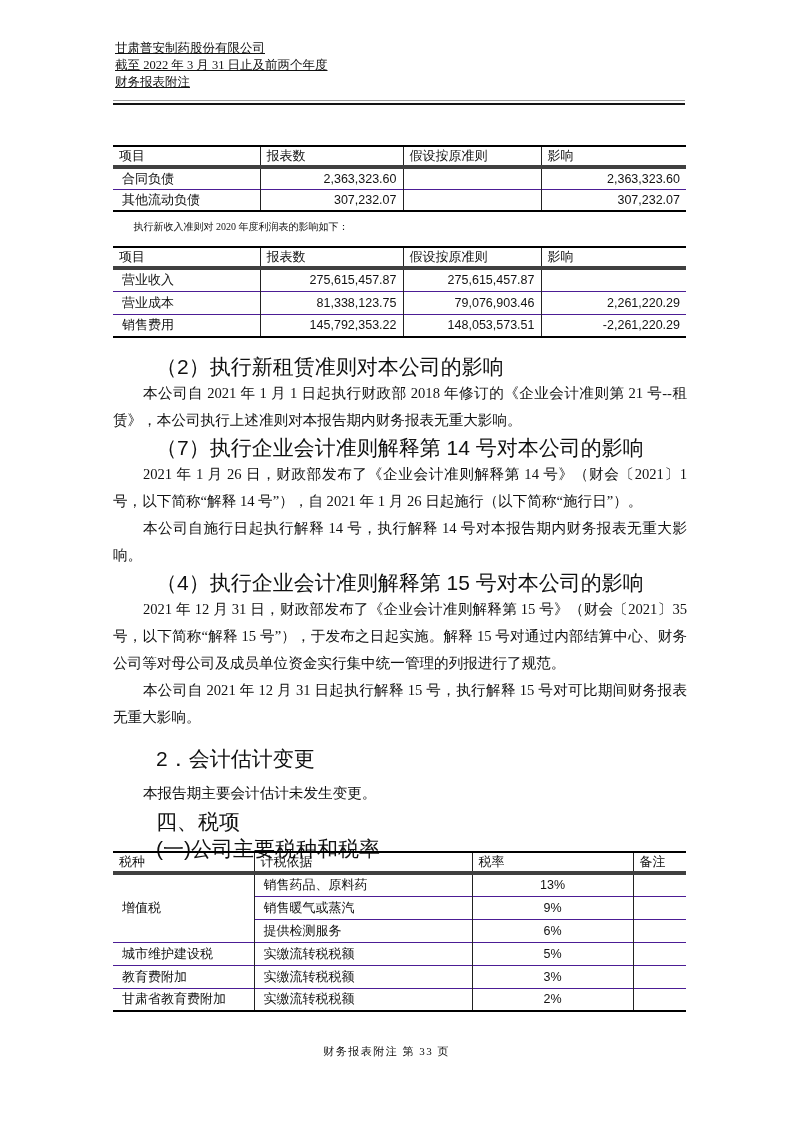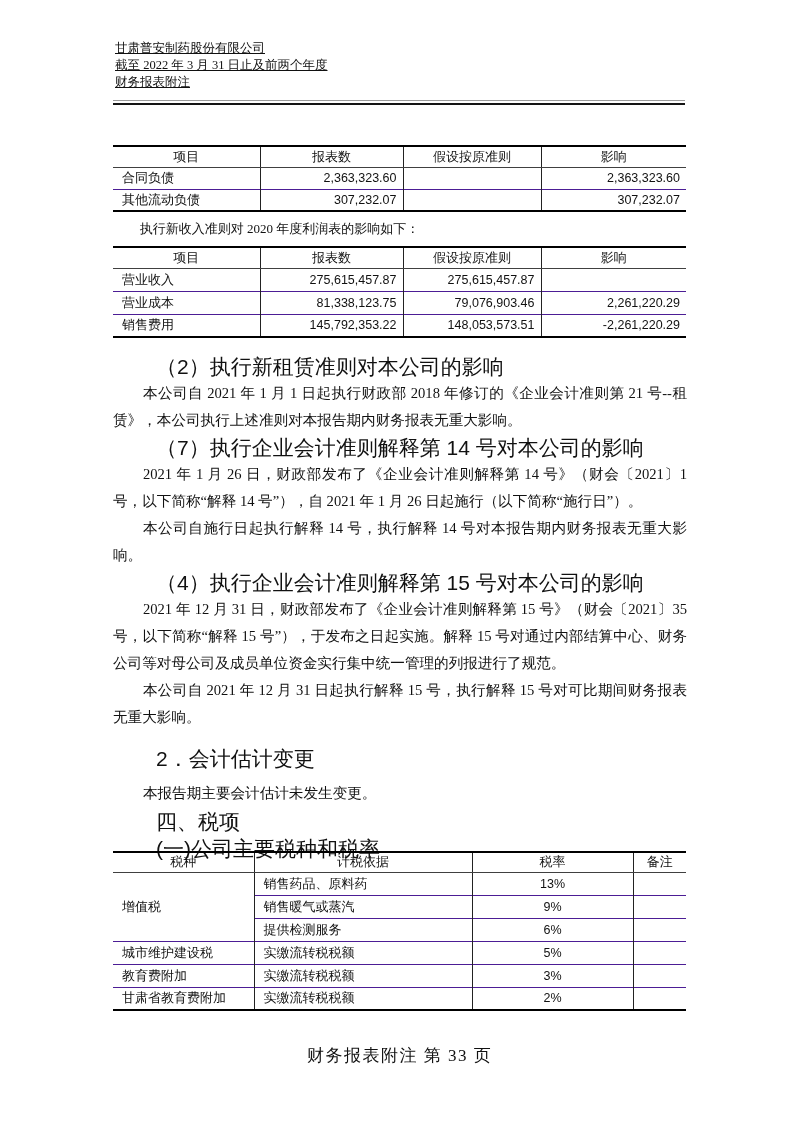--- a/index.html
+++ b/index.html
@@ -17,53 +17,53 @@
     border-top:1px solid #9a9a9a; border-bottom:2px solid #141414;
   }
 
   
   table.fin-table {
     border-collapse:collapse; table-layout:fixed; width:573px;
     border-top:2.5px solid #000; border-bottom:2px solid #000;
     font-size:13px; color:#111;
   }
   .fin-table th, .fin-table td { padding:0 6px; overflow:hidden; white-space:nowrap; }
-  .fin-table th { font-weight:normal; text-align:center; border-bottom:1px solid #404040;margin-top:44px; }
+  .fin-table th { font-weight:normal; text-align:left; border-bottom:4px solid #404040;margin-top:44px; }
   .fin-table thead tr { height:21px; }
   .fin-table tbody tr { height:22px; }
   #profit-table tbody tr { height:23px; }
   #tax-table thead tr { height:20px; }
   #tax-table tbody tr { height:23px; }
   .fin-table th:not(:last-child), .fin-table td:not(:last-child) { border-right:1px solid #222; }
   .fin-table tbody tr:not(:first-child) td { border-top:1px solid #4c1d95; }
   .fin-table td.item { text-align:left; padding-left:9px; }
   .fin-table td.num {
     text-align:right; font-family:"Liberation Sans","DejaVu Sans",sans-serif; font-size:12.5px;
   }
   .fin-table td.ctr { text-align:center; font-family:"Liberation Sans","DejaVu Sans",sans-serif; font-size:12.5px; }
   #table1 { left:113px; top:145px; }
   #profit-table { left:113px; top:246px; }
   #tax-table { left:113px; top:851px; }
 
   
-  .intro { left:113px; top:220px; width:574px; font-size:13px; text-indent:2.05em; }
+  .intro { left:113px; top:220px; width:574px; font-size:10px; text-indent:2.05em; }
   .text-flow { left:113px; top:353px; width:574px; font-size:14.6px; line-height:27px; text-align:justify; }
   .text-flow p { margin:0; text-indent:2.05em; }
   .h {
     font-family:"Liberation Sans","DejaVu Sans",sans-serif; font-weight:normal;
     font-size:21px; text-indent:2.05em; margin:0; text-align:left;
   }
   #h-estimates { margin-top:14px; }
   #p-estimates { margin-top:8px; }
   #h-tax-section { margin-top:1px; }
 
   
   .page-footer {
-    left:113px; top:1044px; width:573px; text-align:center;
-    font-size:17px; letter-spacing:1.5px;
+    left:100px; top:1044px; width:573px; text-align:center;
+    font-size:11px; letter-spacing:1.5px;
   }
 </style>
 </head>
 <body>
 
 <div class="abs doc-header">
   <div>甘肃普安制药股份有限公司</div>
   <div>截至 2022 年 3 月 31 日止及前两个年度</div>
   <div>财务报表附注</div>
 </div>

